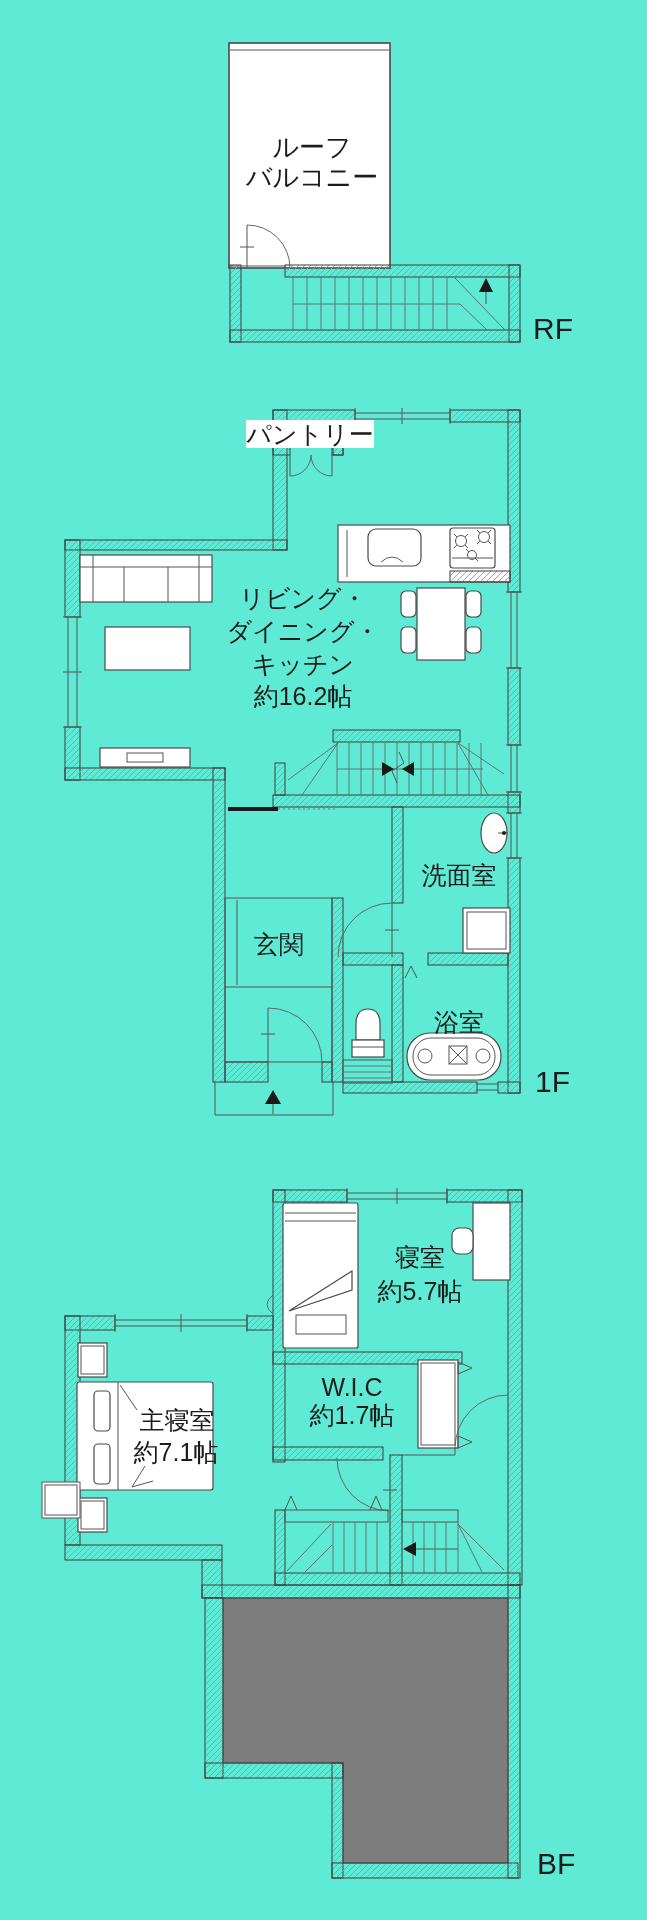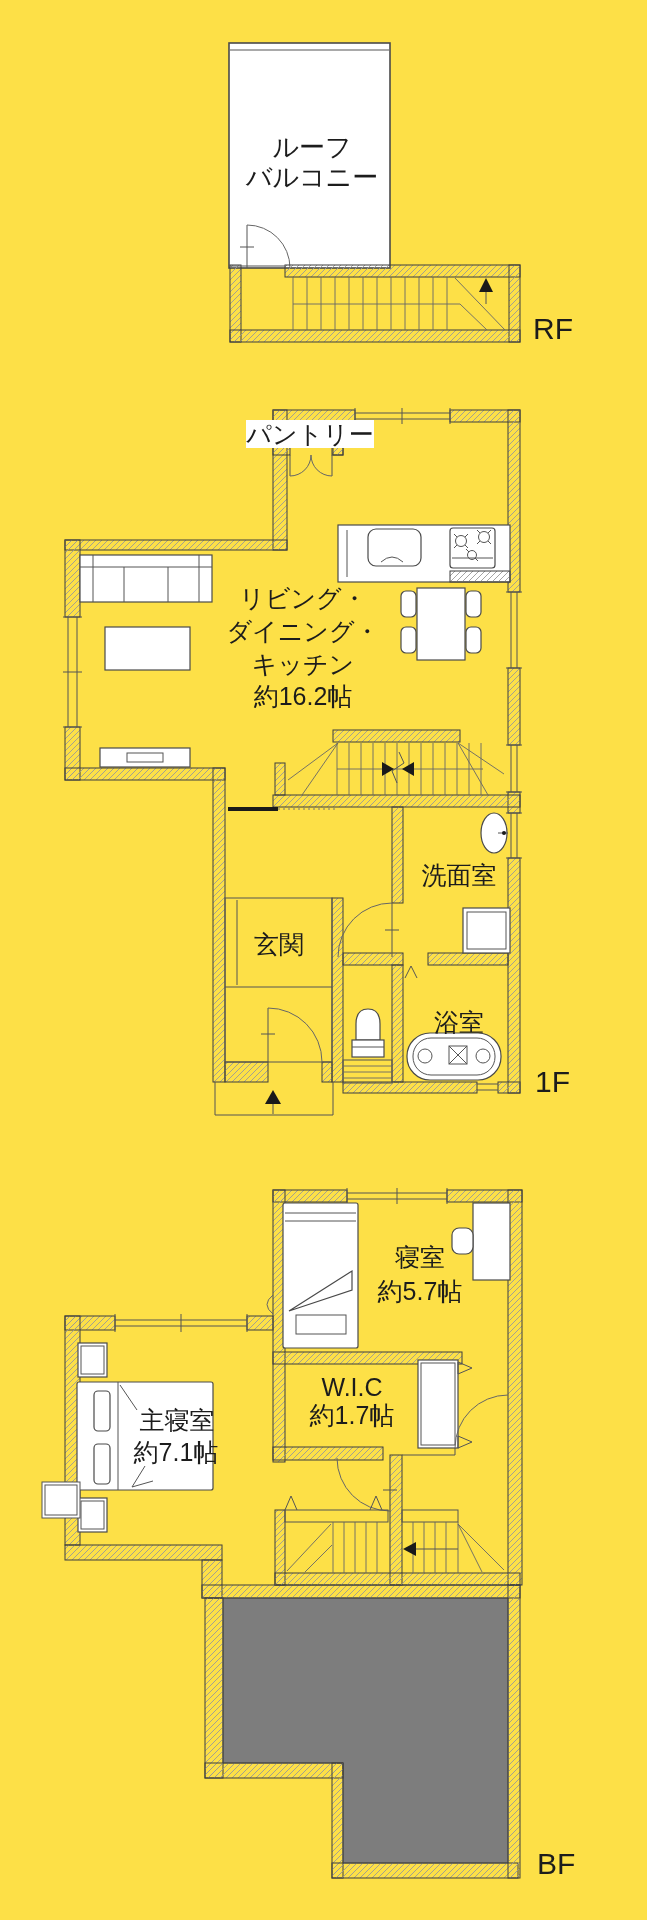--- a/index.html
+++ b/index.html
@@ -1,16 +1,16 @@
 <!DOCTYPE html>
 <html><head>
 <meta charset="utf-8">
 <style>
   html,body{margin:0;padding:0;background:#ffffff;}
-  .canvas{position:relative;width:647px;height:1920px;background:#fde047;overflow:hidden;}
+  .canvas{position:relative;width:647px;height:1920px;background:#5eead4;overflow:hidden;}
   svg{position:absolute;left:0;top:0;}
   svg text{font-family:"Liberation Sans",sans-serif;fill:#1c1c1c;}
   .room-label{font-size:25px;}
   .floor-label{font-size:30px;}
   .balcony-label{font-size:26px;}
   .wall{fill:url(#hatch);stroke:#3f3f3f;stroke-width:1;}
   .thin{fill:none;stroke:#555555;stroke-width:1;}
   .furn{fill:#ffffff;stroke:#4a4a4a;stroke-width:1.2;}
   .tread{stroke:#666666;stroke-width:0.9;fill:none;}
   .winline{stroke:#555555;stroke-width:1;fill:none;}

